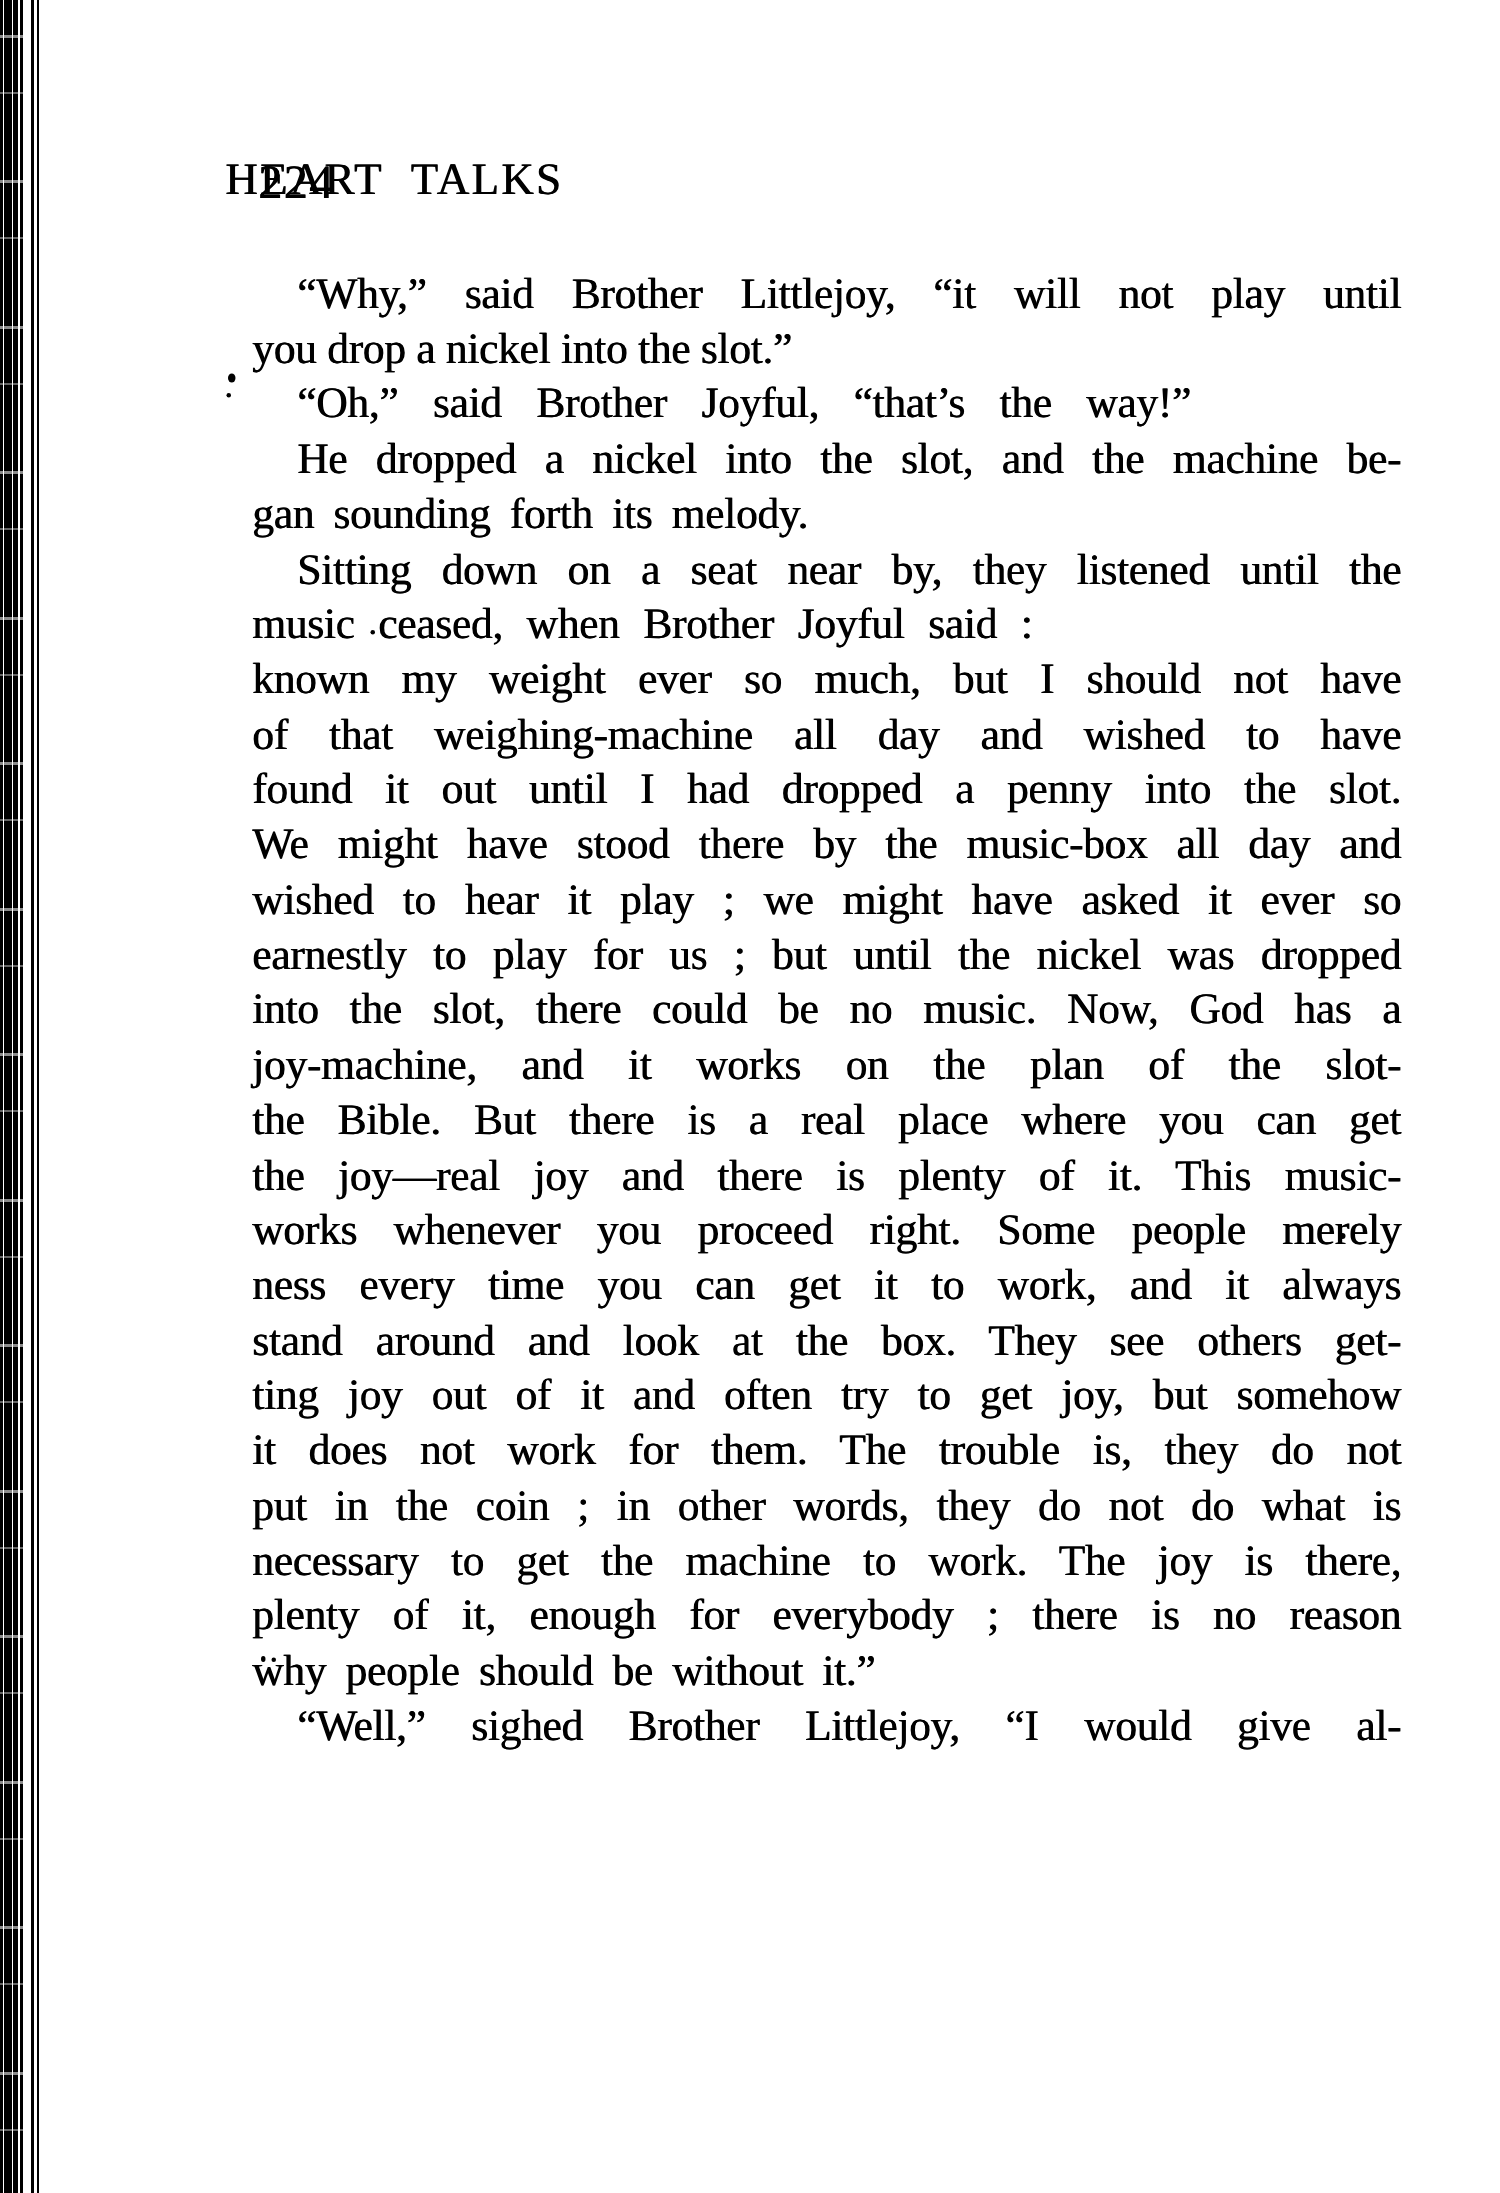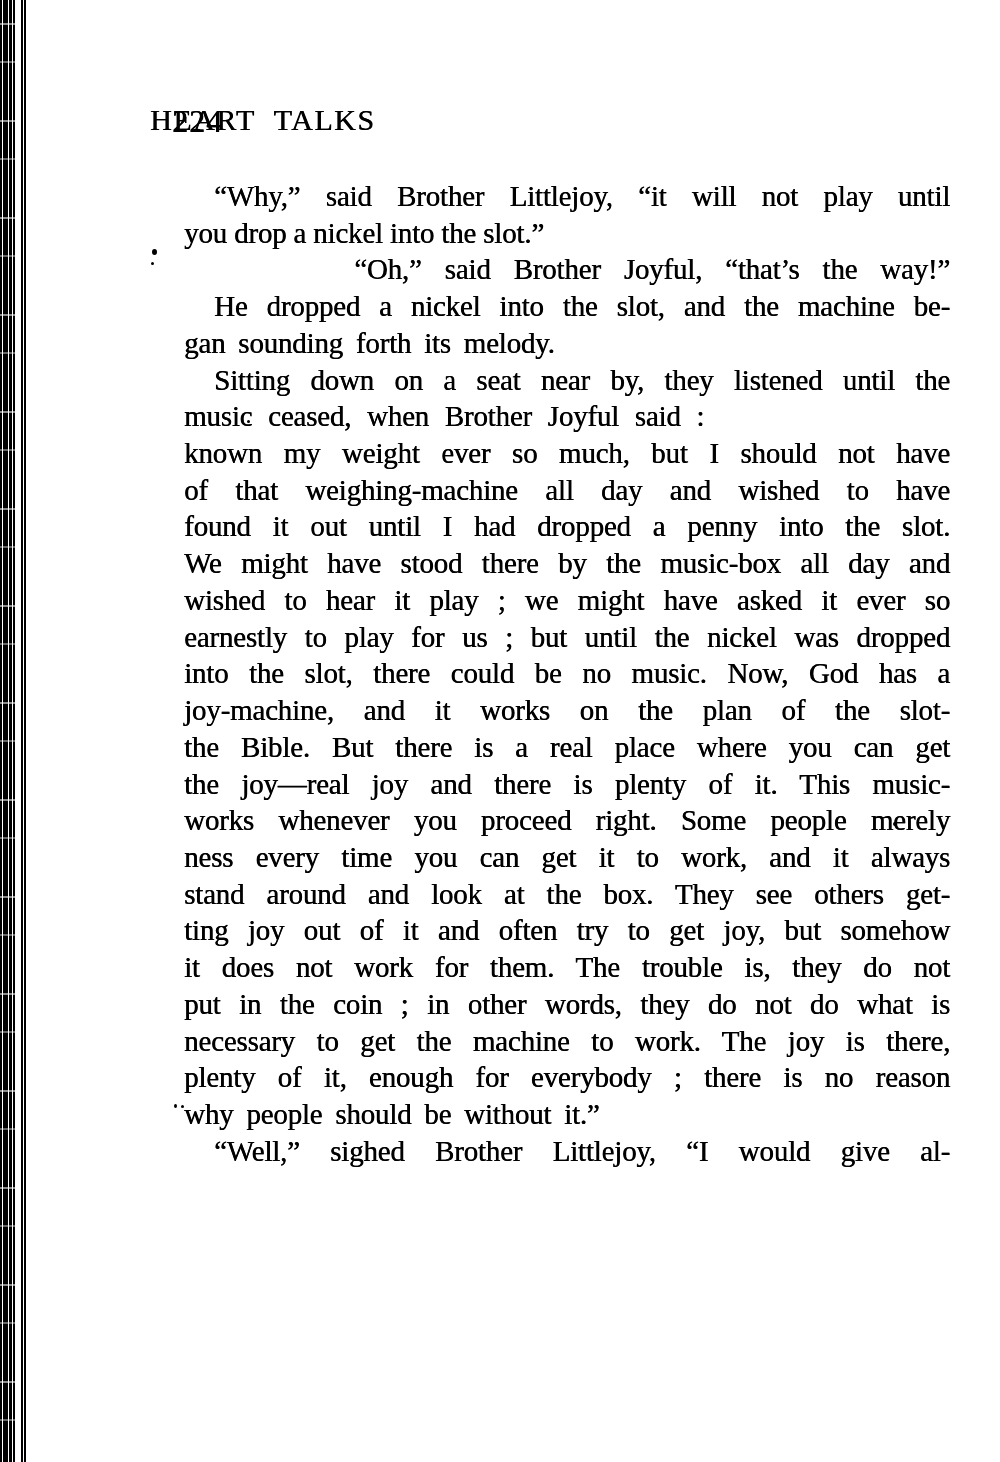--- a/index.html
+++ b/index.html
@@ -43,27 +43,27 @@
     position: absolute; left: 172px; top: 103px;
     font-size: 32px; letter-spacing: 1px;
   }
   .head-title {
     position: absolute; left: 150px; top: 103px; width: 766px;
     font-size: 30px; letter-spacing: 1.5px; word-spacing: 10px;
   }
 
   
   .body-text {
-    position: absolute; left: 184px; top: 178px; width: 766px;
+    position: absolute; left: 168px; top: 178px; width: 766px;
     font-size: 29px; line-height: 36.72px; letter-spacing: -0.2px;
   }
   .line { height: 36.72px; white-space: nowrap; }
   .line.justify { text-align: justify; text-align-last: justify; -moz-text-align-last: justify; white-space: normal; }
   .line.indent { text-indent: 30px; }
-  .line.wide { word-spacing: 0.55em; text-align: right; }
+  .line.wide { word-spacing: 0.55em; }
   .line.wide-sm { word-spacing: 0.3em; }
   .line.left-sm { word-spacing: 0.2em; }
 
   
   .speck { position: absolute; background: #000; border-radius: 50%; }
   .sp1 { left: 152px; top: 249px; width: 5px; height: 6px; }
   .sp2 { left: 151px; top: 262px; width: 3px; height: 3px; }
   .sp3 { left: 893px; top: 822px; width: 4px; height: 4px; }
   .sp4 { left: 174px; top: 1104px; width: 3px; height: 4px; }
   .sp5 { left: 181px; top: 1105px; width: 3px; height: 3px; }

